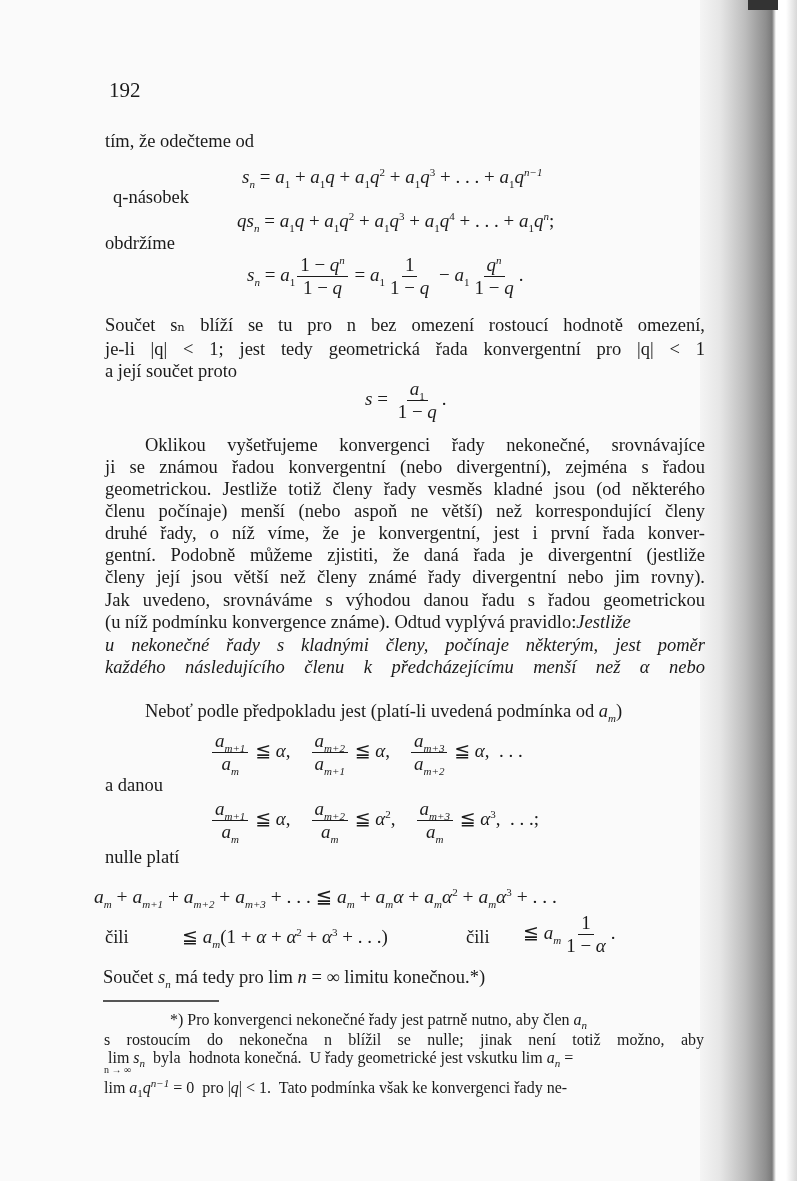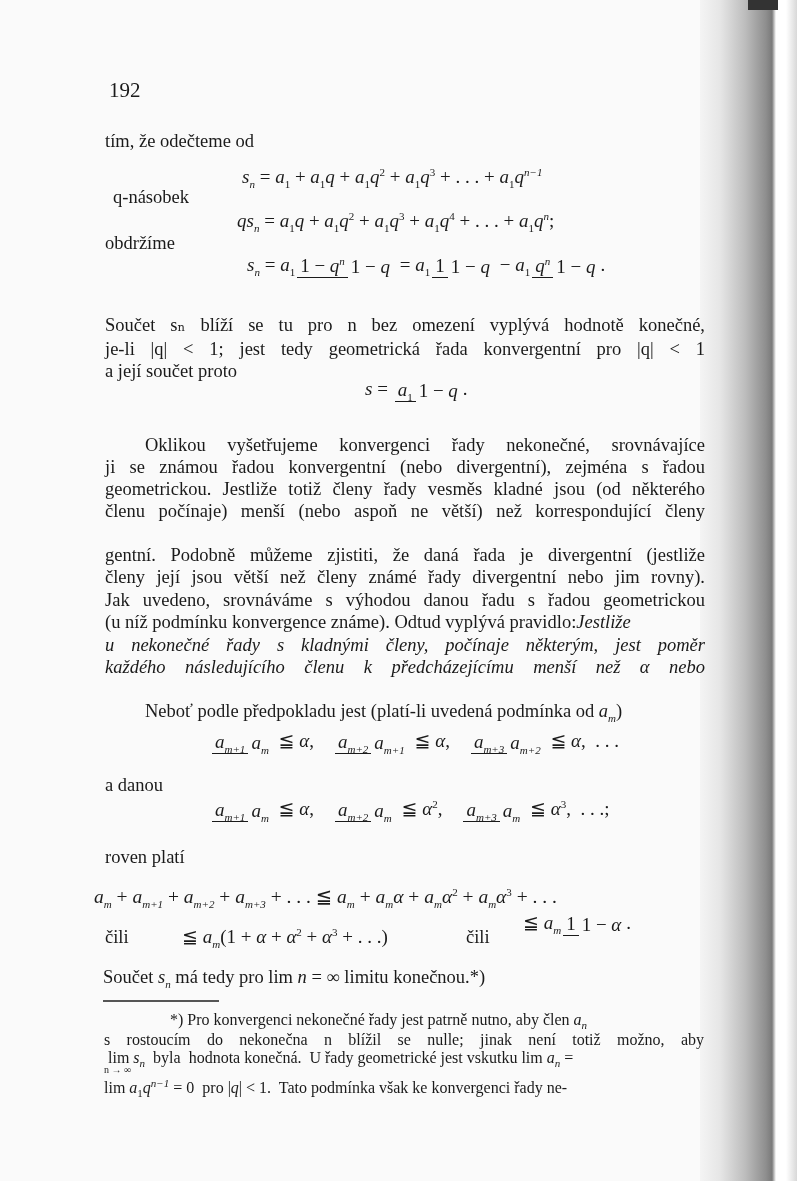--- a/index.html
+++ b/index.html
@@ -8,21 +8,21 @@
   .gutter { position:absolute; top:0; left:700px; width:97px; height:1181px;
     background:linear-gradient(to right, #f4f4f4 0px, #e6e6e6 20px, #bdbdbd 45px, #8e8e8e 66px, #7a7a7a 72px, #ffffff 76px, #ffffff 86px, #d8d8d8 97px); }
   .gutter-top { position:absolute; top:0; left:748px; width:30px; height:10px; background:#333; }
   .page { position:absolute; left:0; top:0; width:797px; height:1181px; }
   .ln { position:absolute; white-space:nowrap; font-family:"Liberation Serif", "DejaVu Serif", serif; font-size:18.5px; line-height:22px; }
   .j { text-align:justify; text-align-last:justify; }
   .it { font-style:italic; }
   .math { font-family:"Liberation Serif", "DejaVu Serif", serif; font-size:19px; }
   .m { font-style:italic; }
   sub, sup { font-size:11px; line-height:0; }
-  .frac { display:inline-flex; flex-direction:row; align-items:center; vertical-align:middle; margin:0 2px; }
+  .frac { display:inline-flex; flex-direction:column; align-items:center; vertical-align:middle; margin:0 2px; }
   .frac .num { border-bottom:1.3px solid #1a1a1a; padding:0 3px; line-height:22px; }
   .frac .den { padding:0 3px; line-height:22px; }
   .rule { position:absolute; left:103px; top:1000px; width:116px; height:1.5px; background:#555; }
   .fn { font-size:16px; line-height:20px; }
   .pagenum { position:absolute; left:109px; top:78px; font-size:21px; font-family:"Liberation Serif", serif; }
 </style>
 </head>
 <body>
 
 <div class="gutter"></div>
@@ -52,35 +52,36 @@
         <span class="den">1 − <span class="m">q</span></span>
       </span> = <span class="m">a</span><sub>1</sub><span class="frac">
         <span class="num">1</span>
         <span class="den">1 − <span class="m">q</span></span>
       </span> − <span class="m">a</span><sub>1</sub><span class="frac">
         <span class="num"><span class="m">q</span><sup class="m">n</sup></span>
         <span class="den">1 − <span class="m">q</span></span>
       </span>.
   </div>
 
-  <div class="ln j" style="left:105px; top:314px; width:600px;">Součet sₙ blíží se tu pro n bez omezení vyplývá hodnotě konečné,</div>
+  <div class="ln j" style="left:105px; top:314px; width:600px;">Součet sₙ blíží se tu pro n bez omezení rostoucí hodnotě omezení,</div>
   <div class="ln j" style="left:105px; top:338px; width:600px;">je-li |q| &lt; 1; jest tedy geometrická řada konvergentní pro |q| &lt; 1</div>
   <div class="ln" style="left:105px; top:360px;">a její součet proto</div>
 
   <div class="ln math" style="left:365px; top:378px;">
     <span class="m">s</span> = <span class="frac">
         <span class="num"><span class="m">a</span><sub>1</sub></span>
         <span class="den">1 − <span class="m">q</span></span>
       </span>.
   </div>
 
   <div class="ln j" style="left:145px; top:434px; width:560px;">Oklikou vyšetřujeme konvergenci řady nekonečné, srovnávajíce</div>
   <div class="ln j" style="left:105px; top:456px; width:600px;">ji se známou řadou konvergentní (nebo divergentní), zejména s řadou</div>
   <div class="ln j" style="left:105px; top:478px; width:600px;">geometrickou. Jestliže totiž členy řady vesměs kladné jsou (od některého</div>
   <div class="ln j" style="left:105px; top:500px; width:600px;">členu počínaje) menší (nebo aspoň ne větší) než korrespondující členy</div>
+  <div class="ln j" style="left:105px; top:522px; width:600px;">druhé řady, o níž víme, že je konvergentní, jest i první řada konver-</div>
   <div class="ln j" style="left:105px; top:566px; width:600px;">členy její jsou větší než členy známé řady divergentní nebo jim rovny).</div>
   <div class="ln j" style="left:105px; top:544px; width:600px;">gentní. Podobně můžeme zjistiti, že daná řada je divergentní (jestliže</div>
   <div class="ln j" style="left:105px; top:589px; width:600px;">Jak uvedeno, srovnáváme s výhodou danou řadu s řadou geometrickou</div>
   <div class="ln" style="left:105px; top:611px; width:600px; display:flex; ">
     <span>(u níž podmínku konvergence známe). Odtud vyplývá pravidlo:</span>
       <span class="it">Jestliže</span>
   </div>
   <div class="ln j it" style="left:105px; top:634px; width:600px;">u nekonečné řady s kladnými členy, počínaje některým, jest poměr</div>
   <div class="ln j it" style="left:105px; top:656px; width:600px;">každého následujícího členu k předcházejícímu menší než α nebo</div>
 
@@ -107,21 +108,21 @@
         <span class="den"><span class="m">a</span><sub class="m">m</sub></span>
       </span> ≦ <span class="m">α</span>,&nbsp;&nbsp;&nbsp;&nbsp;<span class="frac">
         <span class="num"><span class="m">a</span><sub class="m">m+2</sub></span>
         <span class="den"><span class="m">a</span><sub class="m">m</sub></span>
       </span> ≦ <span class="m">α</span><sup>2</sup>,&nbsp;&nbsp;&nbsp;&nbsp;<span class="frac">
         <span class="num"><span class="m">a</span><sub class="m">m+3</sub></span>
         <span class="den"><span class="m">a</span><sub class="m">m</sub></span>
       </span> ≦ <span class="m">α</span><sup>3</sup>,&nbsp; . . .;
   </div>
 
-  <div class="ln" style="left:105px; top:846px;">roven platí</div>
+  <div class="ln" style="left:105px; top:846px;">nulle platí</div>
 
   <div class="ln math" style="left:94px; top:886px; font-size:19.5px;">
     <span class="m">a</span><sub class="m">m</sub> + <span class="m">a</span><sub class="m">m+1</sub> + <span class="m">a</span><sub class="m">m+2</sub> + <span class="m">a</span><sub class="m">m+3</sub> + . . . ≦ <span class="m">a</span><sub class="m">m</sub> + <span class="m">a</span><sub class="m">m</sub><span class="m">α</span> + <span class="m">a</span><sub class="m">m</sub><span class="m">α</span><sup>2</sup> + <span class="m">a</span><sub class="m">m</sub><span class="m">α</span><sup>3</sup> + . . .
   </div>
 
   <div class="ln" style="left:105px; top:926px;">čili</div>
   <div class="ln math" style="left:182px; top:926px;">
     ≦ <span class="m">a</span><sub class="m">m</sub>(1 + <span class="m">α</span> + <span class="m">α</span><sup>2</sup> + <span class="m">α</span><sup>3</sup> + . . .)
   </div>
   <div class="ln" style="left:466px; top:926px;">čili</div>

